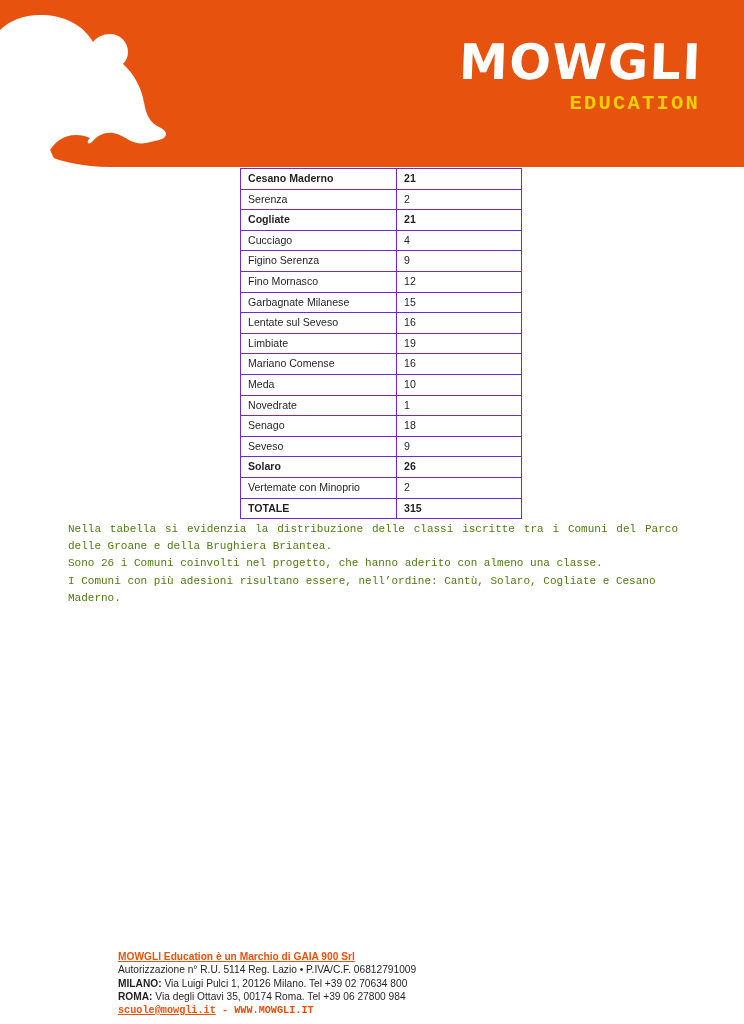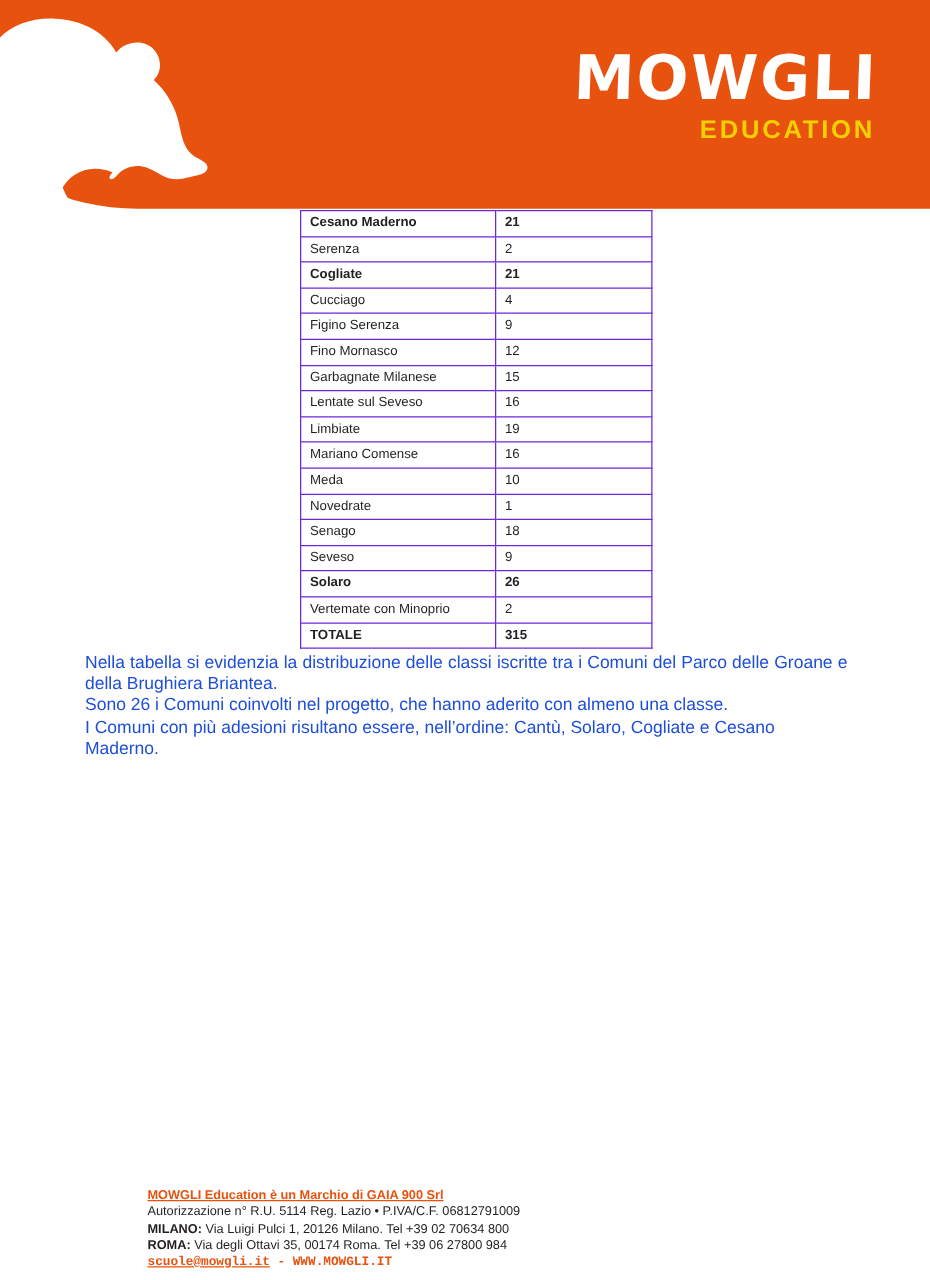--- a/index.html
+++ b/index.html
@@ -50,21 +50,21 @@
   #logo-word {
     font-family: "DejaVu Sans", sans-serif;
     font-weight: bold;
     font-size: 49px;
     letter-spacing: 1.5px;
     color: #ffffff;
     display: block;
     transform: skewX(-2deg);
   }
   #logo-sub {
-    font-family: Liberation Sans, sans-serif;
+    font-family: Liberation Mono, monospace;
     font-weight: bold;
     font-size: 20.5px;
     letter-spacing: 2.2px;
     color: #f0d000;
     display: block;
     margin-top: 7px;
     margin-right: 2px;
   }
 
   
@@ -91,23 +91,24 @@
   #data-table td.col-val  { width: 117px; }
   #data-table tr.bold td { font-weight: bold; }
   #data-table tr.total td { font-weight: bold; }
 
   
   #body-copy {
     position: absolute;
     left: 68px;
     top: 521px;
     width: 610px;
-    font-size: 14px;
+    font-size: 11px;
     line-height: 17.2px;
-    color: #1d4ed8;
+    color: #4d7c0f;
+    font-family: Liberation Mono, monospace;
   }
   #body-copy p {
     margin: 0;
   }
   #body-copy p.justify {
     text-align: justify;
   }
 
   
   #footer {

